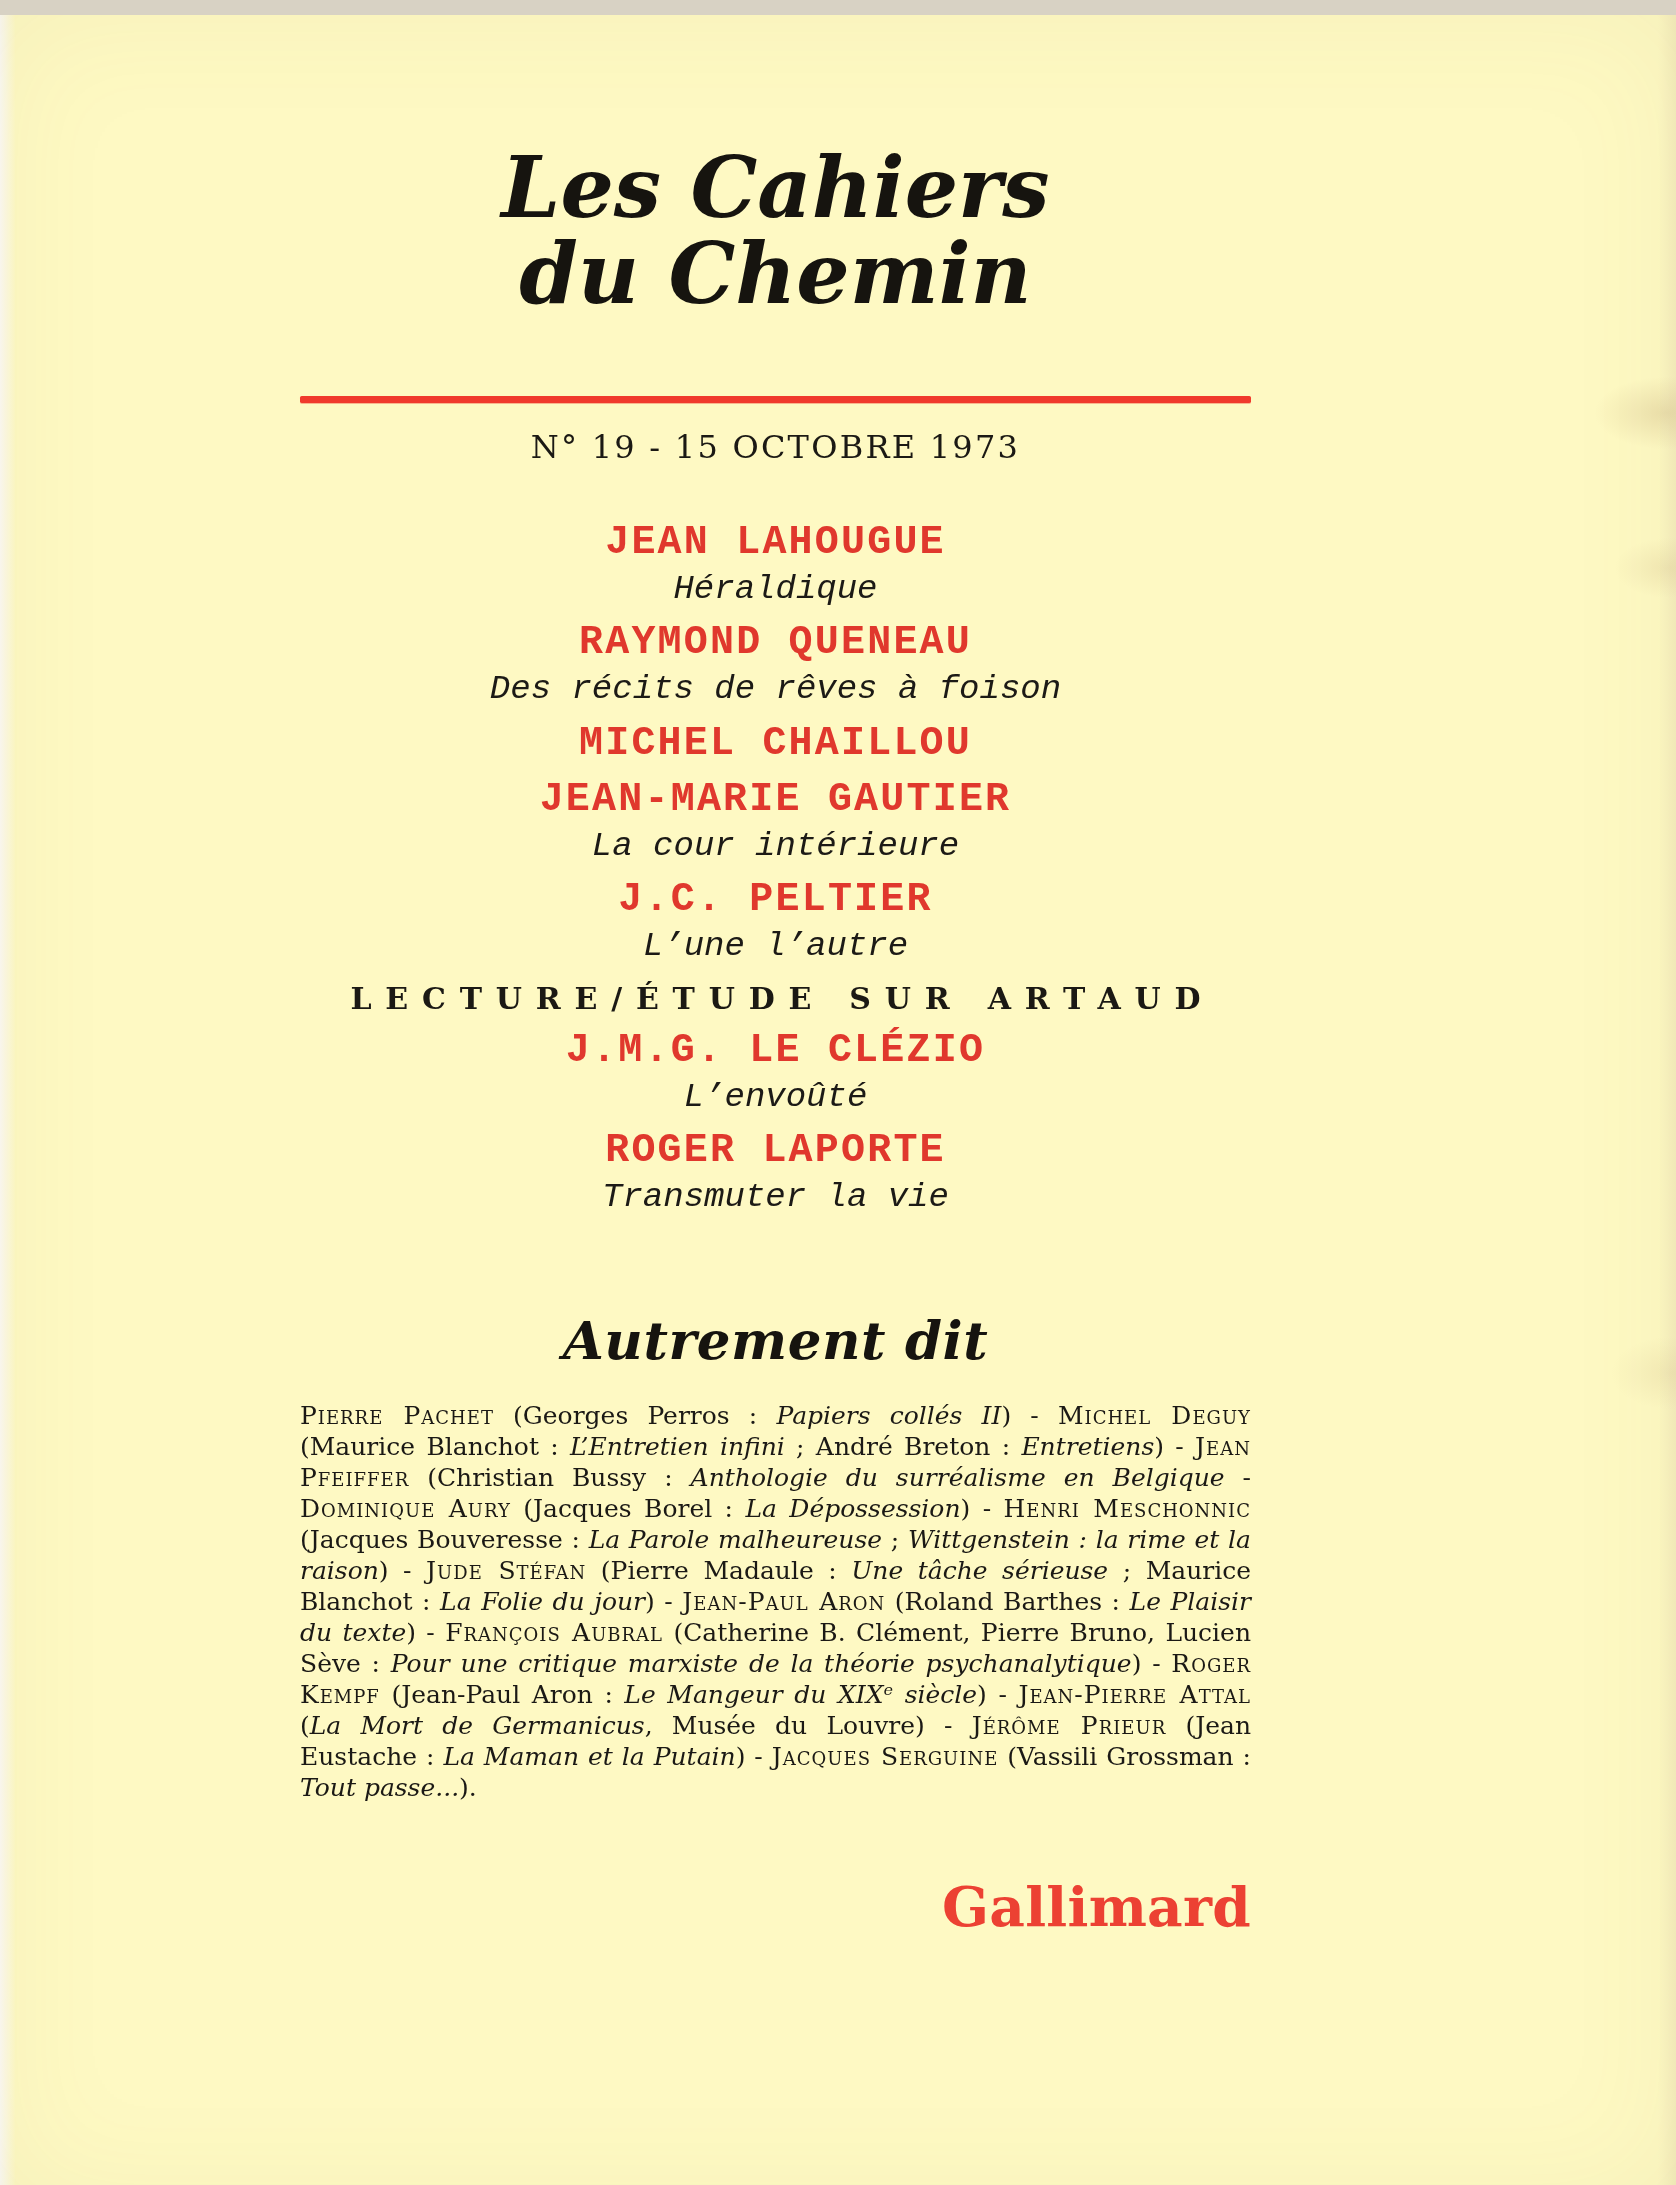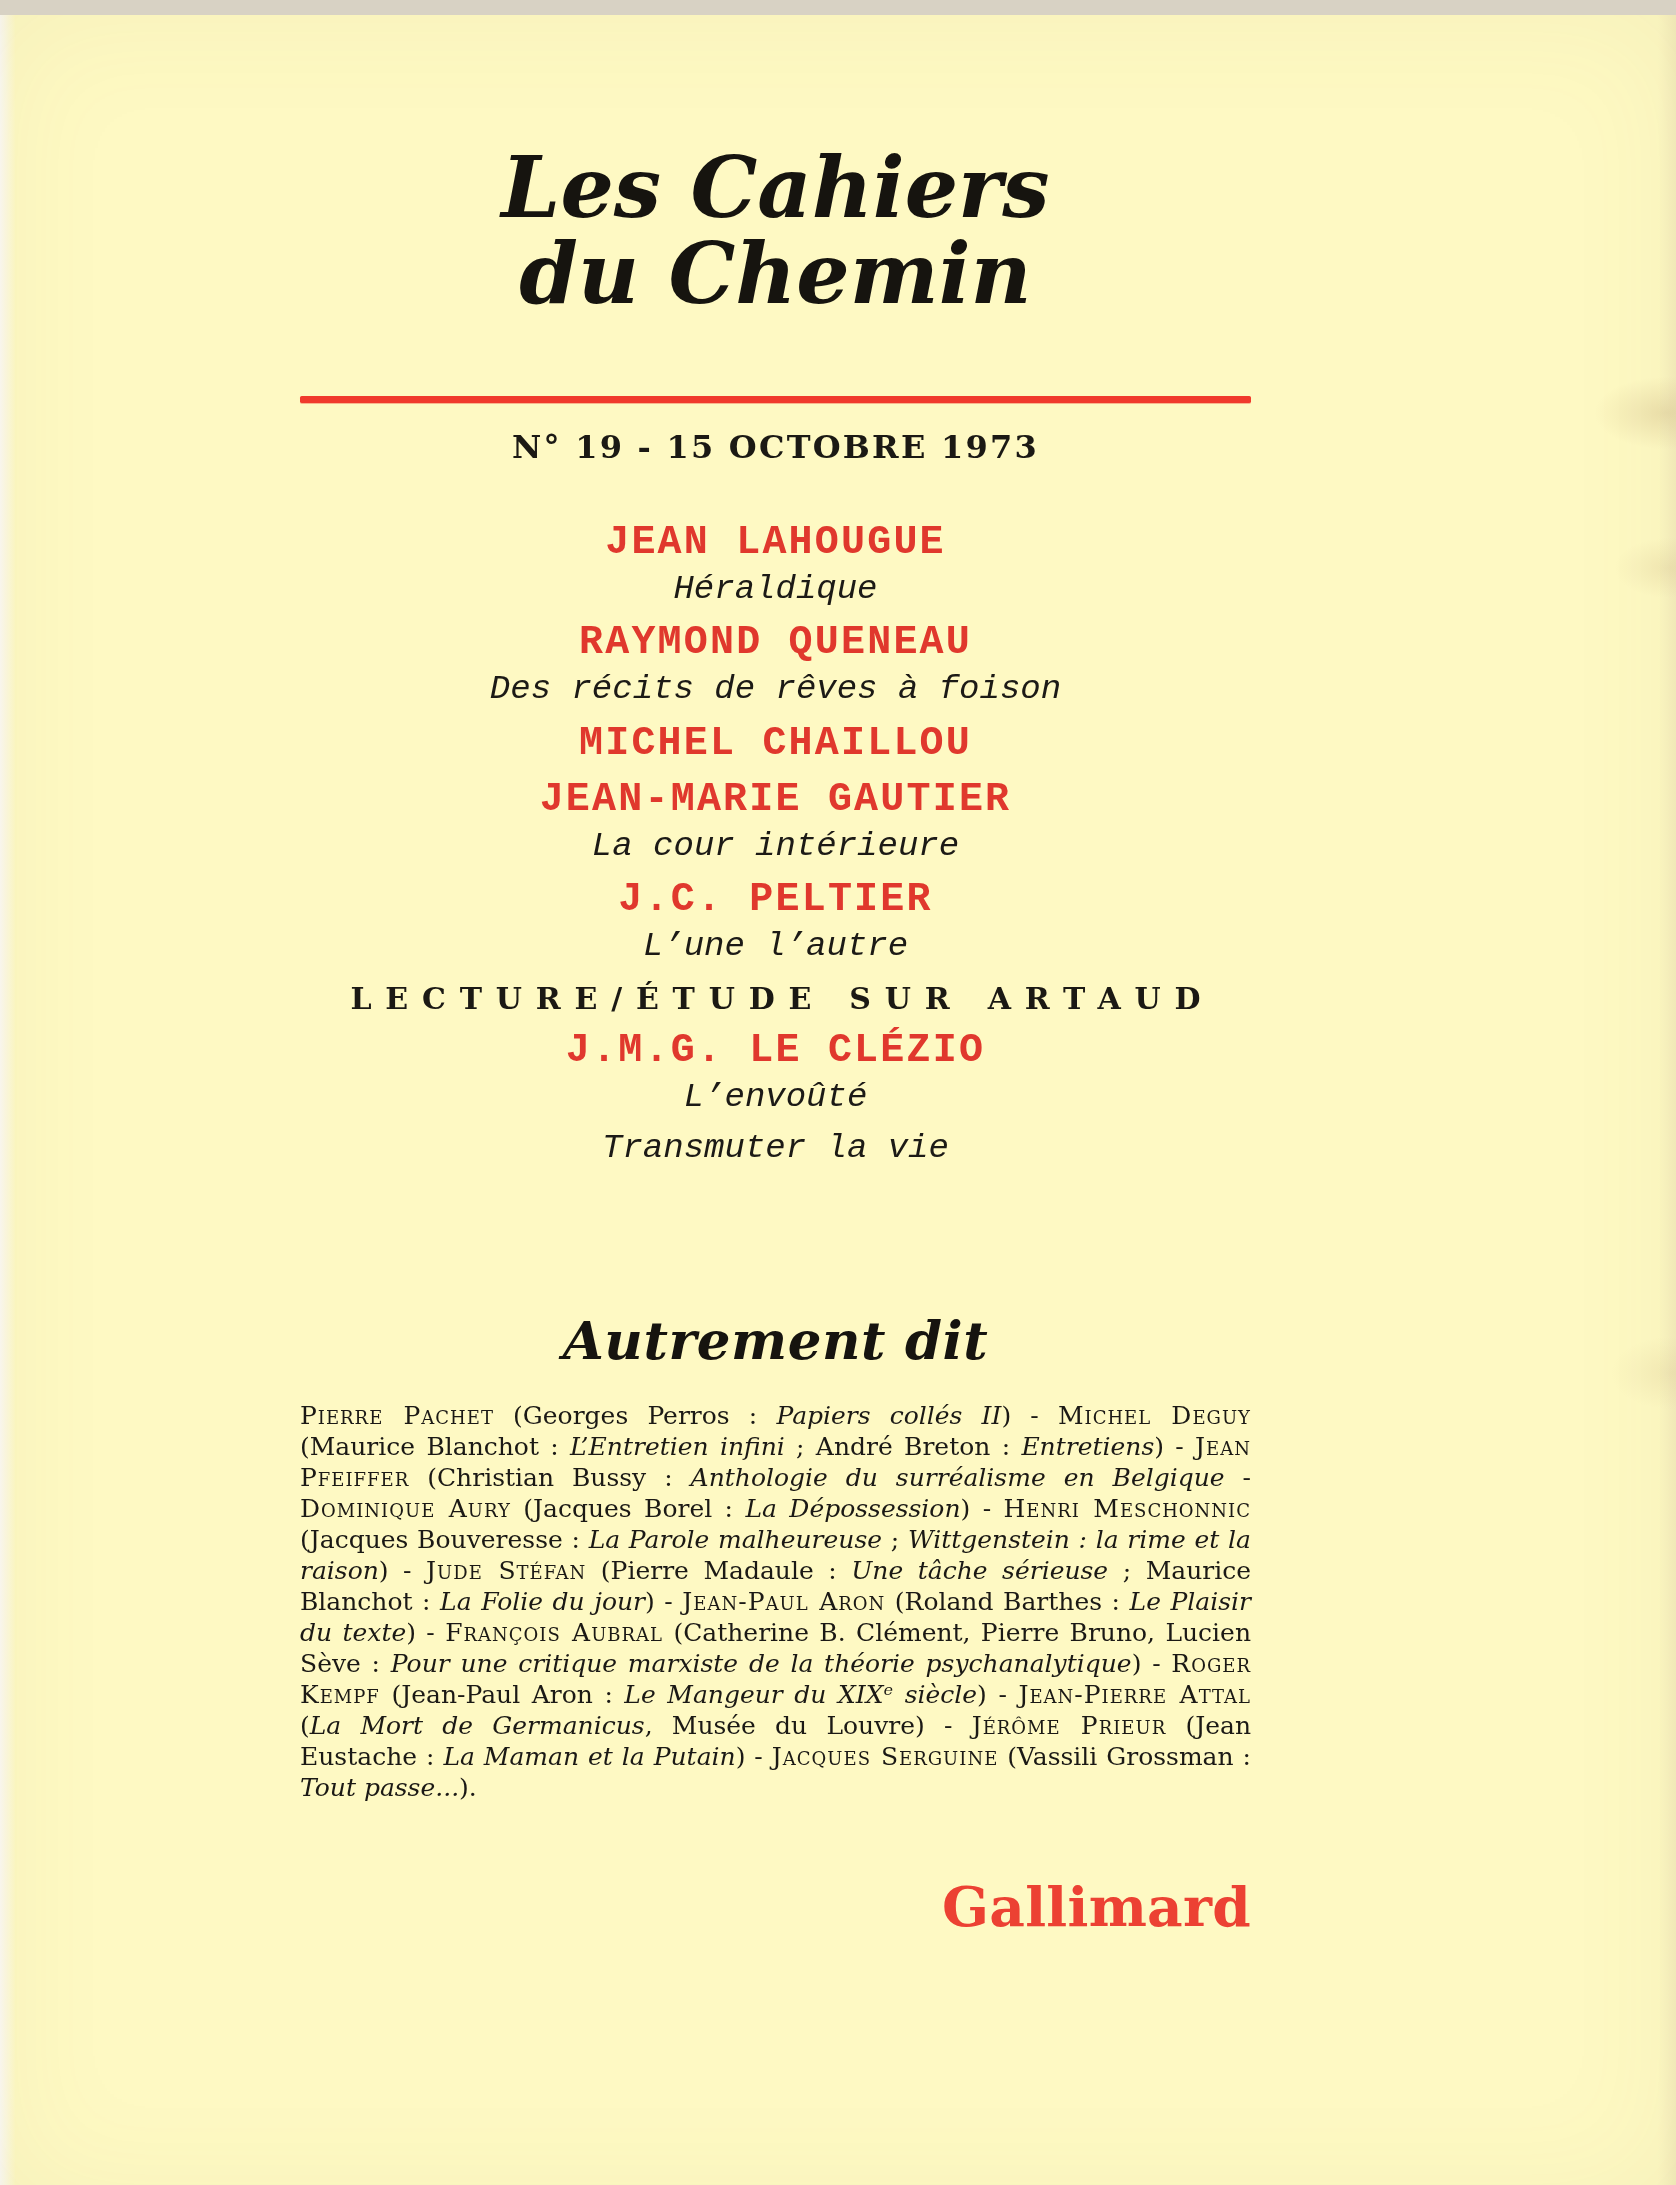--- a/index.html
+++ b/index.html
@@ -29,21 +29,21 @@
     font-size:84px;line-height:1.02;
     font-weight:bold;font-style:italic;
     color:#16140f;letter-spacing:0px;
   }
 
   .red-rule{top:381px;height:7px;background:#f03a2c;border-radius:1.7px;
     box-shadow:0 0.9px 0 rgba(240,58,44,0.35);}
 
   .issue-line{
     top:413px;text-align:center;
-    font-size:32px;font-weight:700;letter-spacing:0.07em;
+    font-size:32px;font-weight:400;letter-spacing:0.07em;
     color:#1b1914;
   }
 
   .contents{top:506px;text-align:center;}
   .entry{margin-bottom:12px;font-family:Liberation Mono, monospace;}
   .entry .author{
     font-size:40px;line-height:1.1;font-weight:bold;
     letter-spacing:0.055em;color:#e0382d;margin-bottom:5.2px;
   }
   .entry .work{
@@ -120,20 +120,21 @@
     </div>
 
     <div class="feature-line">LECTURE/ÉTUDE SUR ARTAUD</div>
 
     <div class="entry">
       <div class="author">J.M.G. LE CLÉZIO</div>
       <div class="work">L’envoûté</div>
     </div>
 
     <div class="entry">
+      <div class="author">ROGER LAPORTE</div>
       <div class="work">Transmuter la vie</div>
     </div>
 
   </div>
 
   <div class="column section-heading">Autrement dit</div>
 
   <div class="column autrement-dit"><span class="seg-name">Pierre Pachet</span><span class="seg-r"> (Georges Perros : </span><span class="seg-i">Papiers collés II</span><span class="seg-r">) - </span><span class="seg-name">Michel Deguy</span><span class="seg-r"> (Maurice Blanchot : </span><span class="seg-i">L’Entretien infini</span><span class="seg-r"> ; André Breton : </span><span class="seg-i">Entretiens</span><span class="seg-r">) - </span><span class="seg-name">Jean Pfeiffer</span><span class="seg-r"> (Christian Bussy : </span><span class="seg-i">Anthologie du surréalisme en Belgique</span><span class="seg-r"> - </span><span class="seg-name">Dominique Aury</span><span class="seg-r"> (Jacques Borel : </span><span class="seg-i">La Dépossession</span><span class="seg-r">) - </span><span class="seg-name">Henri Meschonnic</span><span class="seg-r"> (Jacques Bouveresse : </span><span class="seg-i">La Parole malheureuse</span><span class="seg-r"> ; </span><span class="seg-i">Wittgenstein : la rime et la raison</span><span class="seg-r">) - </span><span class="seg-name">Jude Stéfan</span><span class="seg-r"> (Pierre Madaule : </span><span class="seg-i">Une tâche sérieuse</span><span class="seg-r"> ; Maurice Blanchot : </span><span class="seg-i">La Folie du jour</span><span class="seg-r">) - </span><span class="seg-name">Jean-Paul Aron</span><span class="seg-r"> (Roland Barthes : </span><span class="seg-i">Le Plaisir du texte</span><span class="seg-r">) - </span><span class="seg-name">François Aubral</span><span class="seg-r"> (Catherine B. Clément, Pierre Bruno, Lucien Sève : </span><span class="seg-i">Pour une critique marxiste de la théorie psychanalytique</span><span class="seg-r">) - </span><span class="seg-name">Roger Kempf</span><span class="seg-r"> (Jean-Paul Aron : </span><span class="seg-i">Le Mangeur du XIXᵉ siècle</span><span class="seg-r">) - </span><span class="seg-name">Jean-Pierre Attal</span><span class="seg-r"> (</span><span class="seg-i">La Mort de Germanicus</span><span class="seg-r">, Musée du Louvre) - </span><span class="seg-name">Jérôme Prieur</span><span class="seg-r"> (Jean Eustache : </span><span class="seg-i">La Maman et la Putain</span><span class="seg-r">) - </span><span class="seg-name">Jacques Serguine</span><span class="seg-r"> (Vassili Grossman : </span><span class="seg-i">Tout passe...</span><span class="seg-r">).</span></div>
 
   <div class="column publisher">Gallimard</div>

